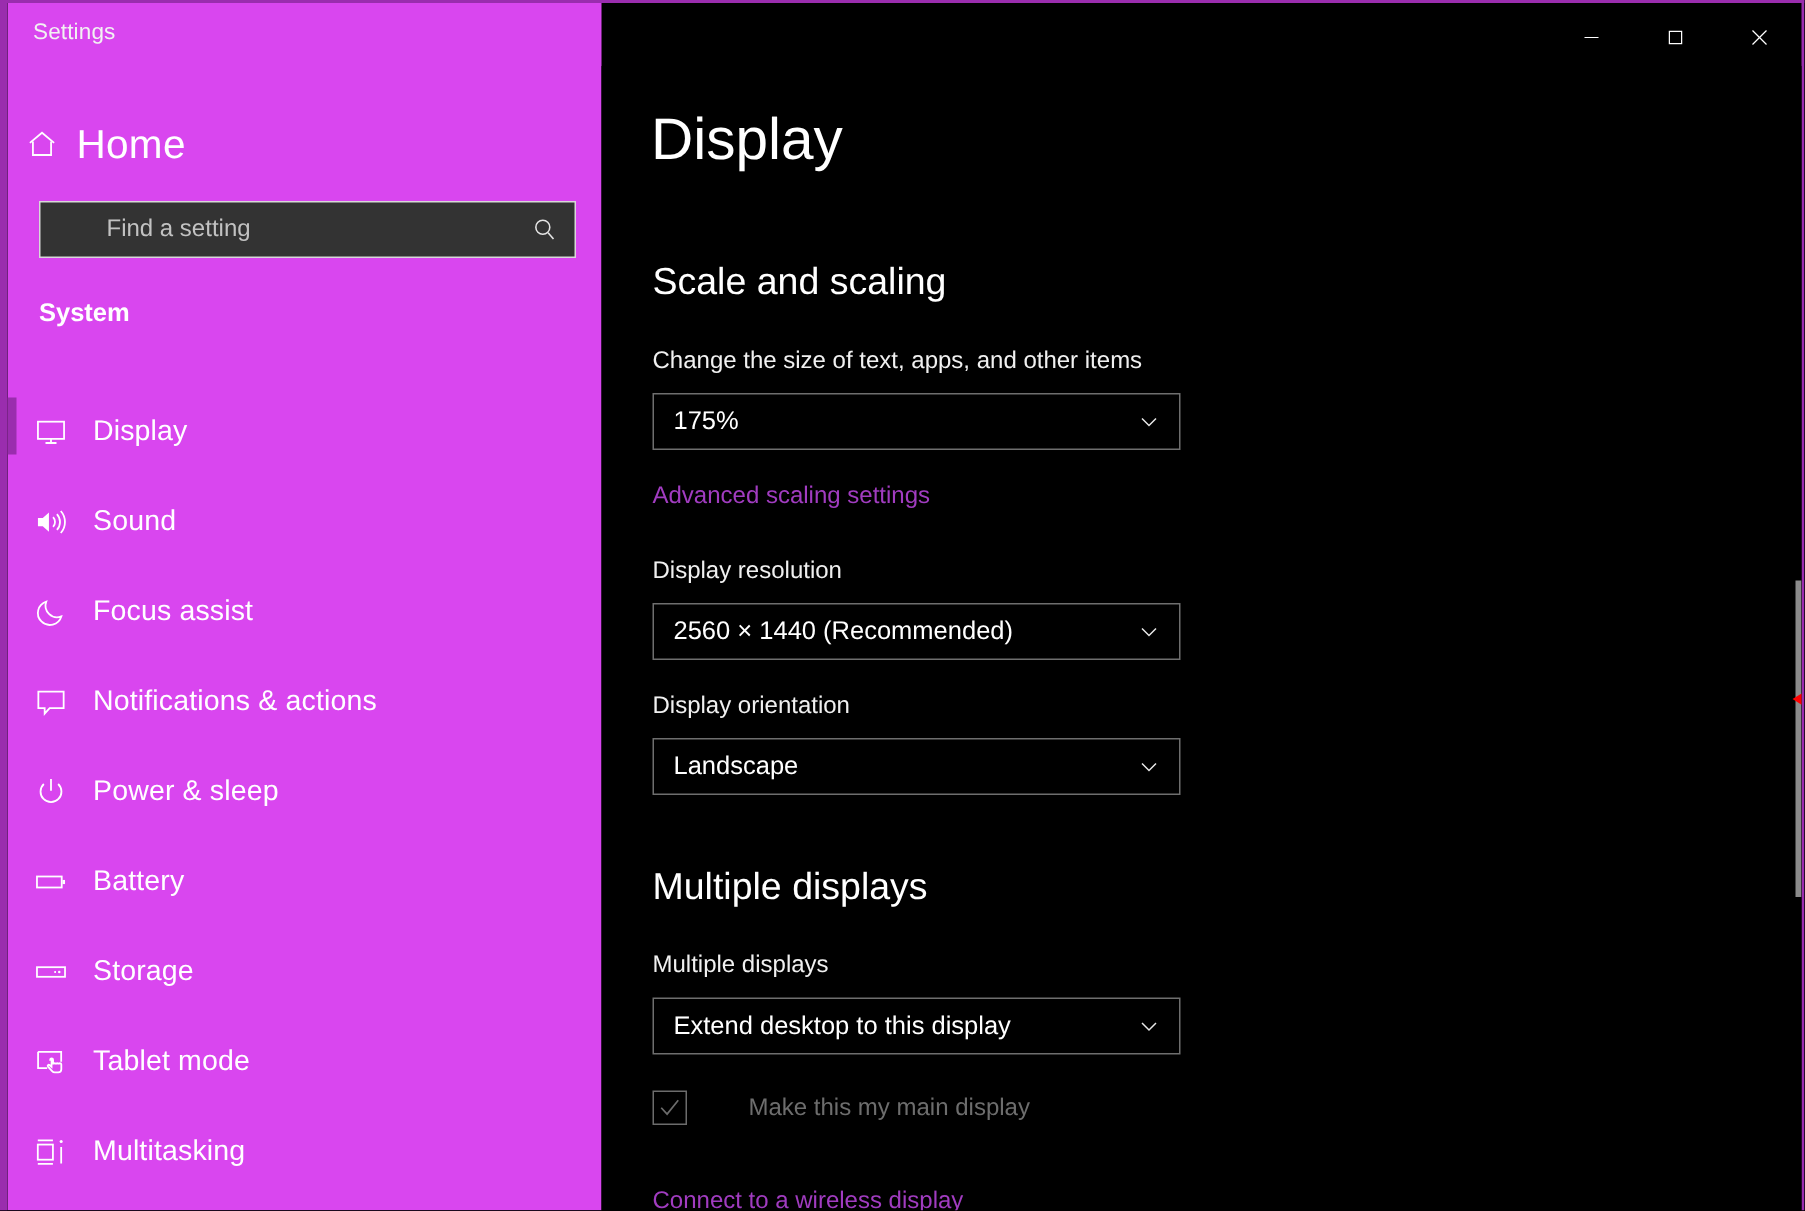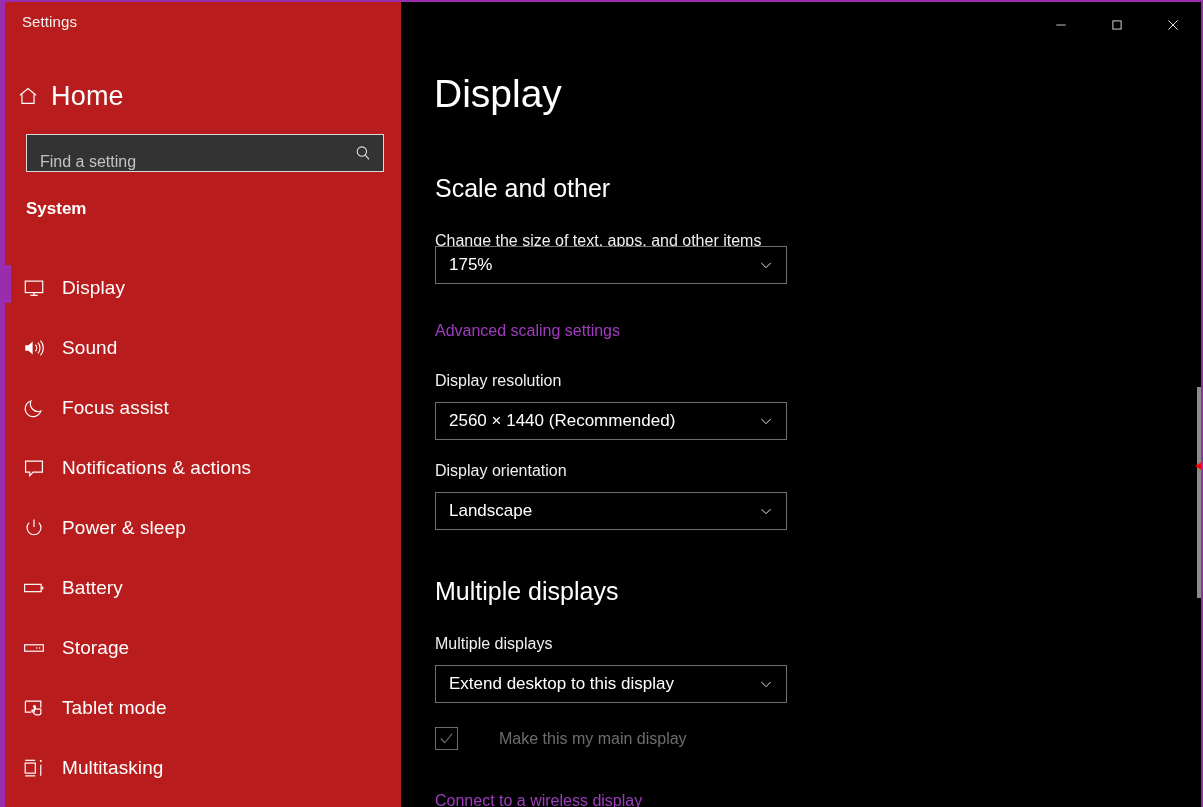--- a/index.html
+++ b/index.html
@@ -17,21 +17,21 @@
     border-top: 2px solid #9a2dae;
     border-right: 2px solid #9a2dae;
     overflow: hidden;
   }
 
   
   #sidebar {
     position: absolute;
     left: 0; top: 0;
     width: 396px; height: 805px;
-    background: #b91c1c;
+    background: #d946ef;
   }
   .win-title {
     position: absolute;
     left: 17px; top: 11px;
     font-size: 15px;
     color: #f2f2f2;
     letter-spacing: .1px;
   }
   .home-row {
     position: absolute;
@@ -41,21 +41,21 @@
   }
   .home-icon { width: 46px; display:flex; justify-content:center; align-items:center; color:#fff; }
   .home-label { font-size: 27px; color: #ffffff; letter-spacing: .2px; }
 
   .search-wrap {
     position: absolute;
     left: 21px; top: 132px;
     width: 358px; height: 38px;
     background: #333333;
     border: 1px solid #d8d8d8;
-    display: flex; align-items: flex-end;
+    display: flex; align-items: center; padding-left: 31px;
   }
   .search-input {
     flex: 1;
     background: transparent;
     border: 0; outline: 0;
     font-family: "Liberation Sans", sans-serif;
     font-size: 16px;
     color: #d6d6d6;
     padding: 0 10px 0 13px;
   }
@@ -325,25 +325,25 @@
         <line x1="5" y1="5" x2="19" y2="19"></line>
           <line x1="19" y1="5" x2="5" y2="19"></line>
       </svg>
     </button>
   </div>
 
   <div id="content">
 
     <div class="page-title">Display</div>
 
-    <div class="sec-head" style="top:130px;">Scale and other</div>
+    <div class="sec-head" style="top:130px;">Scale and scaling</div>
 
     <div class="field-label" style="top:188px;">Change the size of text, apps, and other items</div>
 
-    <div class="combo" style="top:202px;">
+    <div class="combo" style="top:218px;">
       <span class="combo-val">175%</span>
       <span class="combo-arrow">
         <svg width="16" height="16" viewBox="0 0 24 24" fill="none" stroke="currentColor" stroke-width="1.5">
           <polyline points="5,9 12,16 19,9"></polyline>
         </svg>
       </span>
     </div>
 
     <div class="link" style="top:278px;">Advanced scaling settings</div>
 

